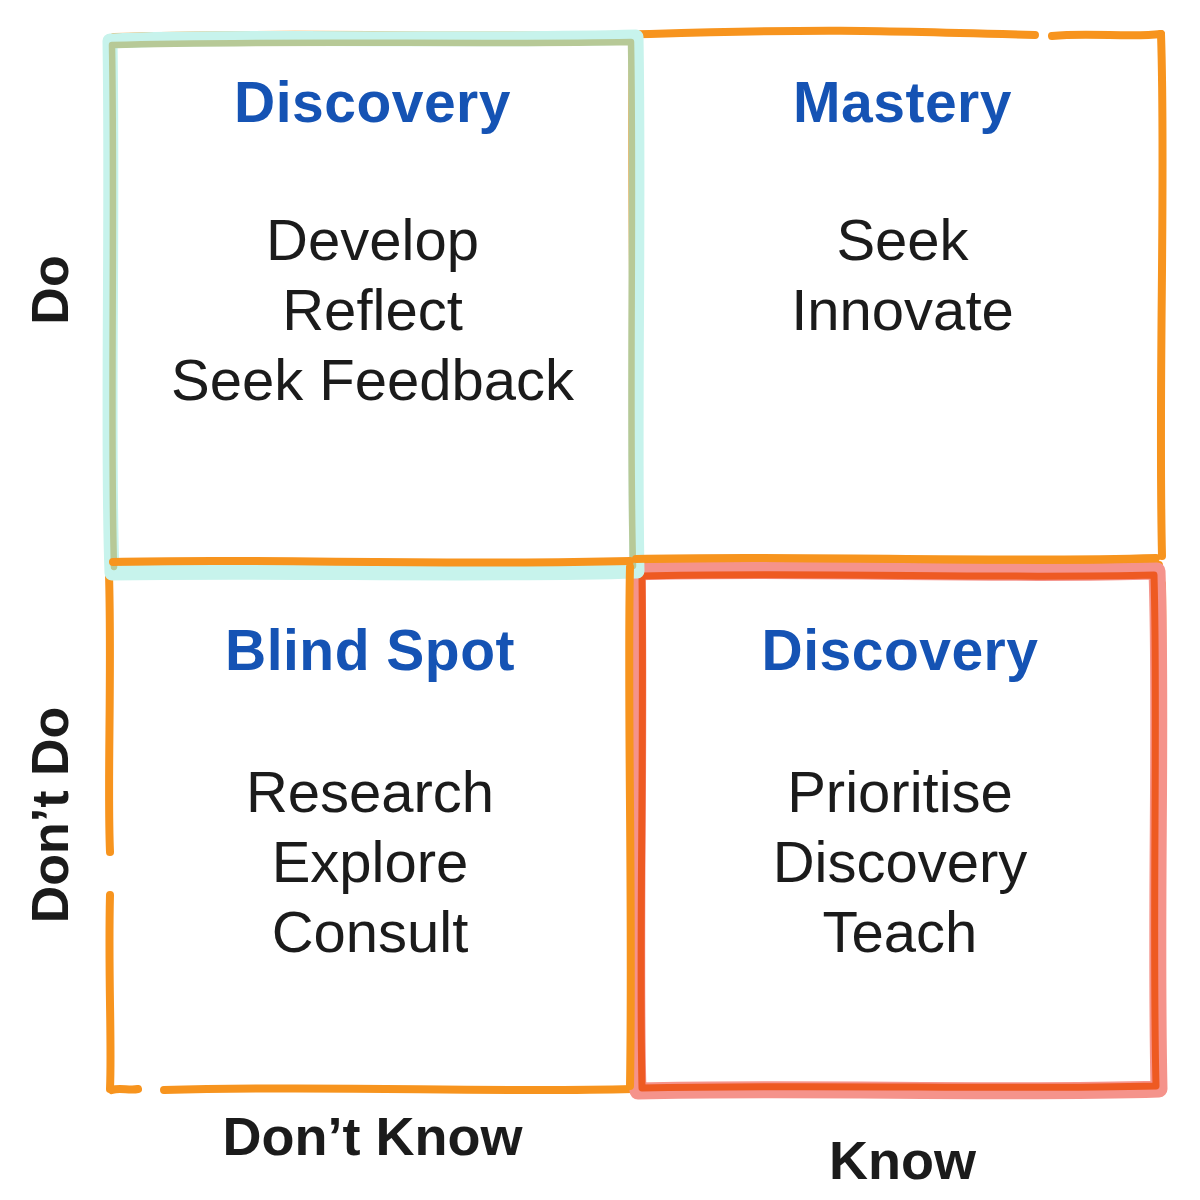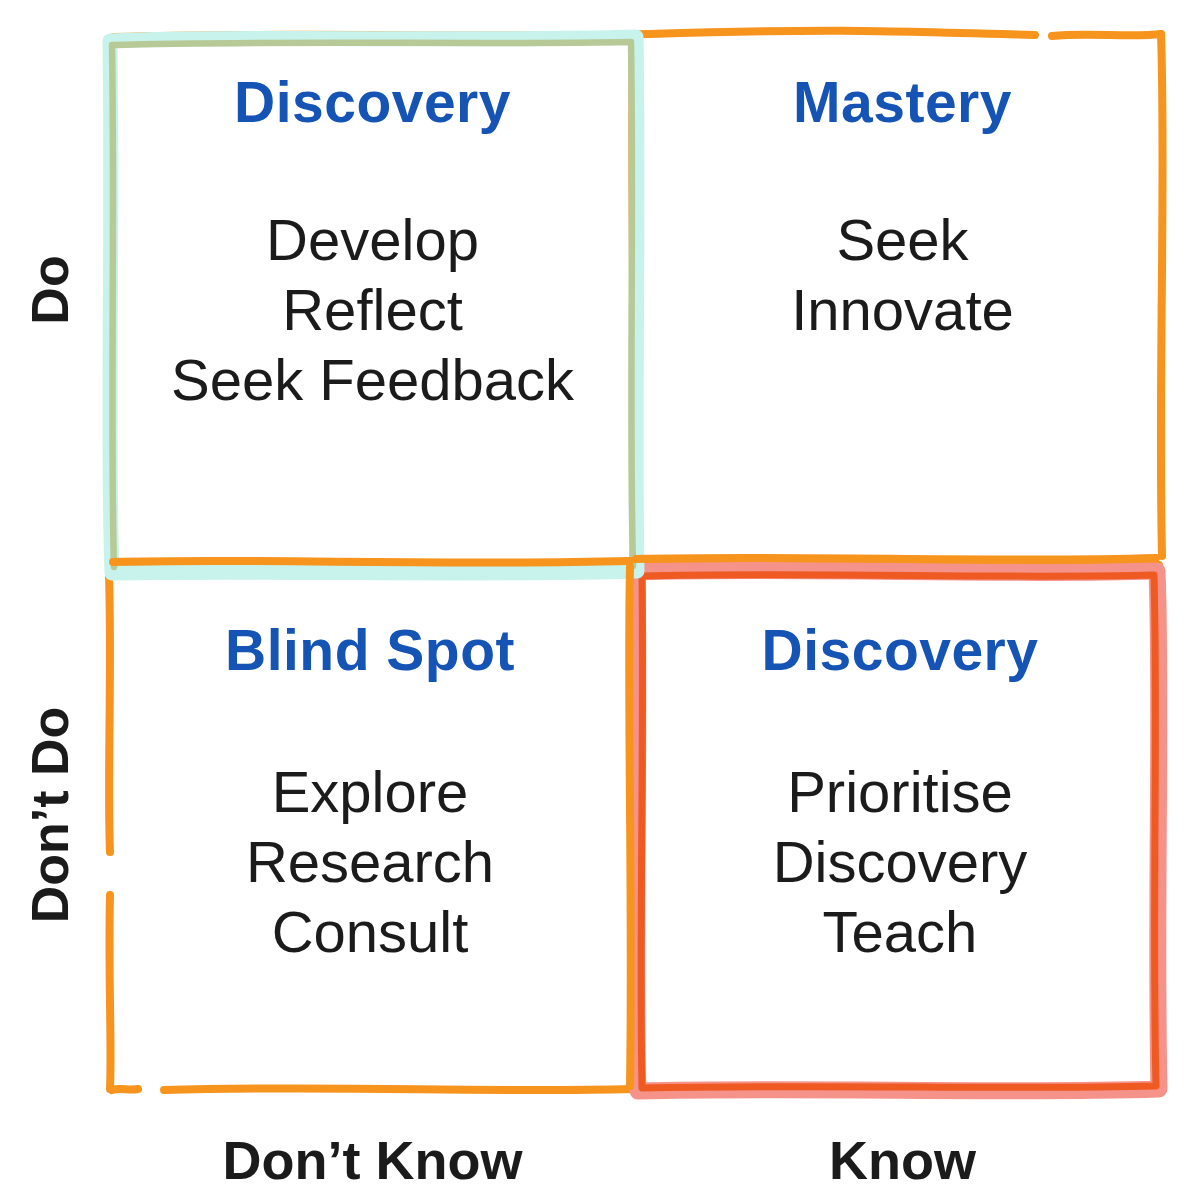--- a/index.html
+++ b/index.html
@@ -72,21 +72,21 @@
   }
 
   .x-axis-label {
     position: absolute;
     text-align: center;
     font-size: 54px;
     font-weight: 700;
     color: var(--black, #1B1B1B);
     line-height: 64px;
   }
-  #axis-dont-know { left: 105px; top: 1128px; width: 535px; }
+  #axis-dont-know { left: 105px; top: 1104px; width: 535px; }
   #axis-know      { left: 640px; top: 1128px; width: 525px; }
 </style>
 </head>
 <body>
 
 <div id="canvas">
 
   <svg id="borders-svg" viewBox="0 0 1200 1200" fill="none" stroke-linecap="round" stroke-linejoin="round">
 
     <g>
@@ -124,22 +124,22 @@
     <div class="q-title">Mastery</div>
     <div class="q-items">
       <div class="q-item">Seek</div>
       <div class="q-item">Innovate</div>
     </div>
   </div>
 
   <div class="quad q-bottom" id="q-blind-spot">
     <div class="q-title">Blind Spot</div>
     <div class="q-items">
+      <div class="q-item">Research</div>
       <div class="q-item">Explore</div>
-      <div class="q-item">Research</div>
       <div class="q-item">Consult</div>
     </div>
   </div>
 
   <div class="quad q-bottom" id="q-stagnation">
     <div class="q-title">Discovery</div>
     <div class="q-items">
       <div class="q-item">Prioritise</div>
       <div class="q-item">Discovery</div>
       <div class="q-item">Teach</div>

